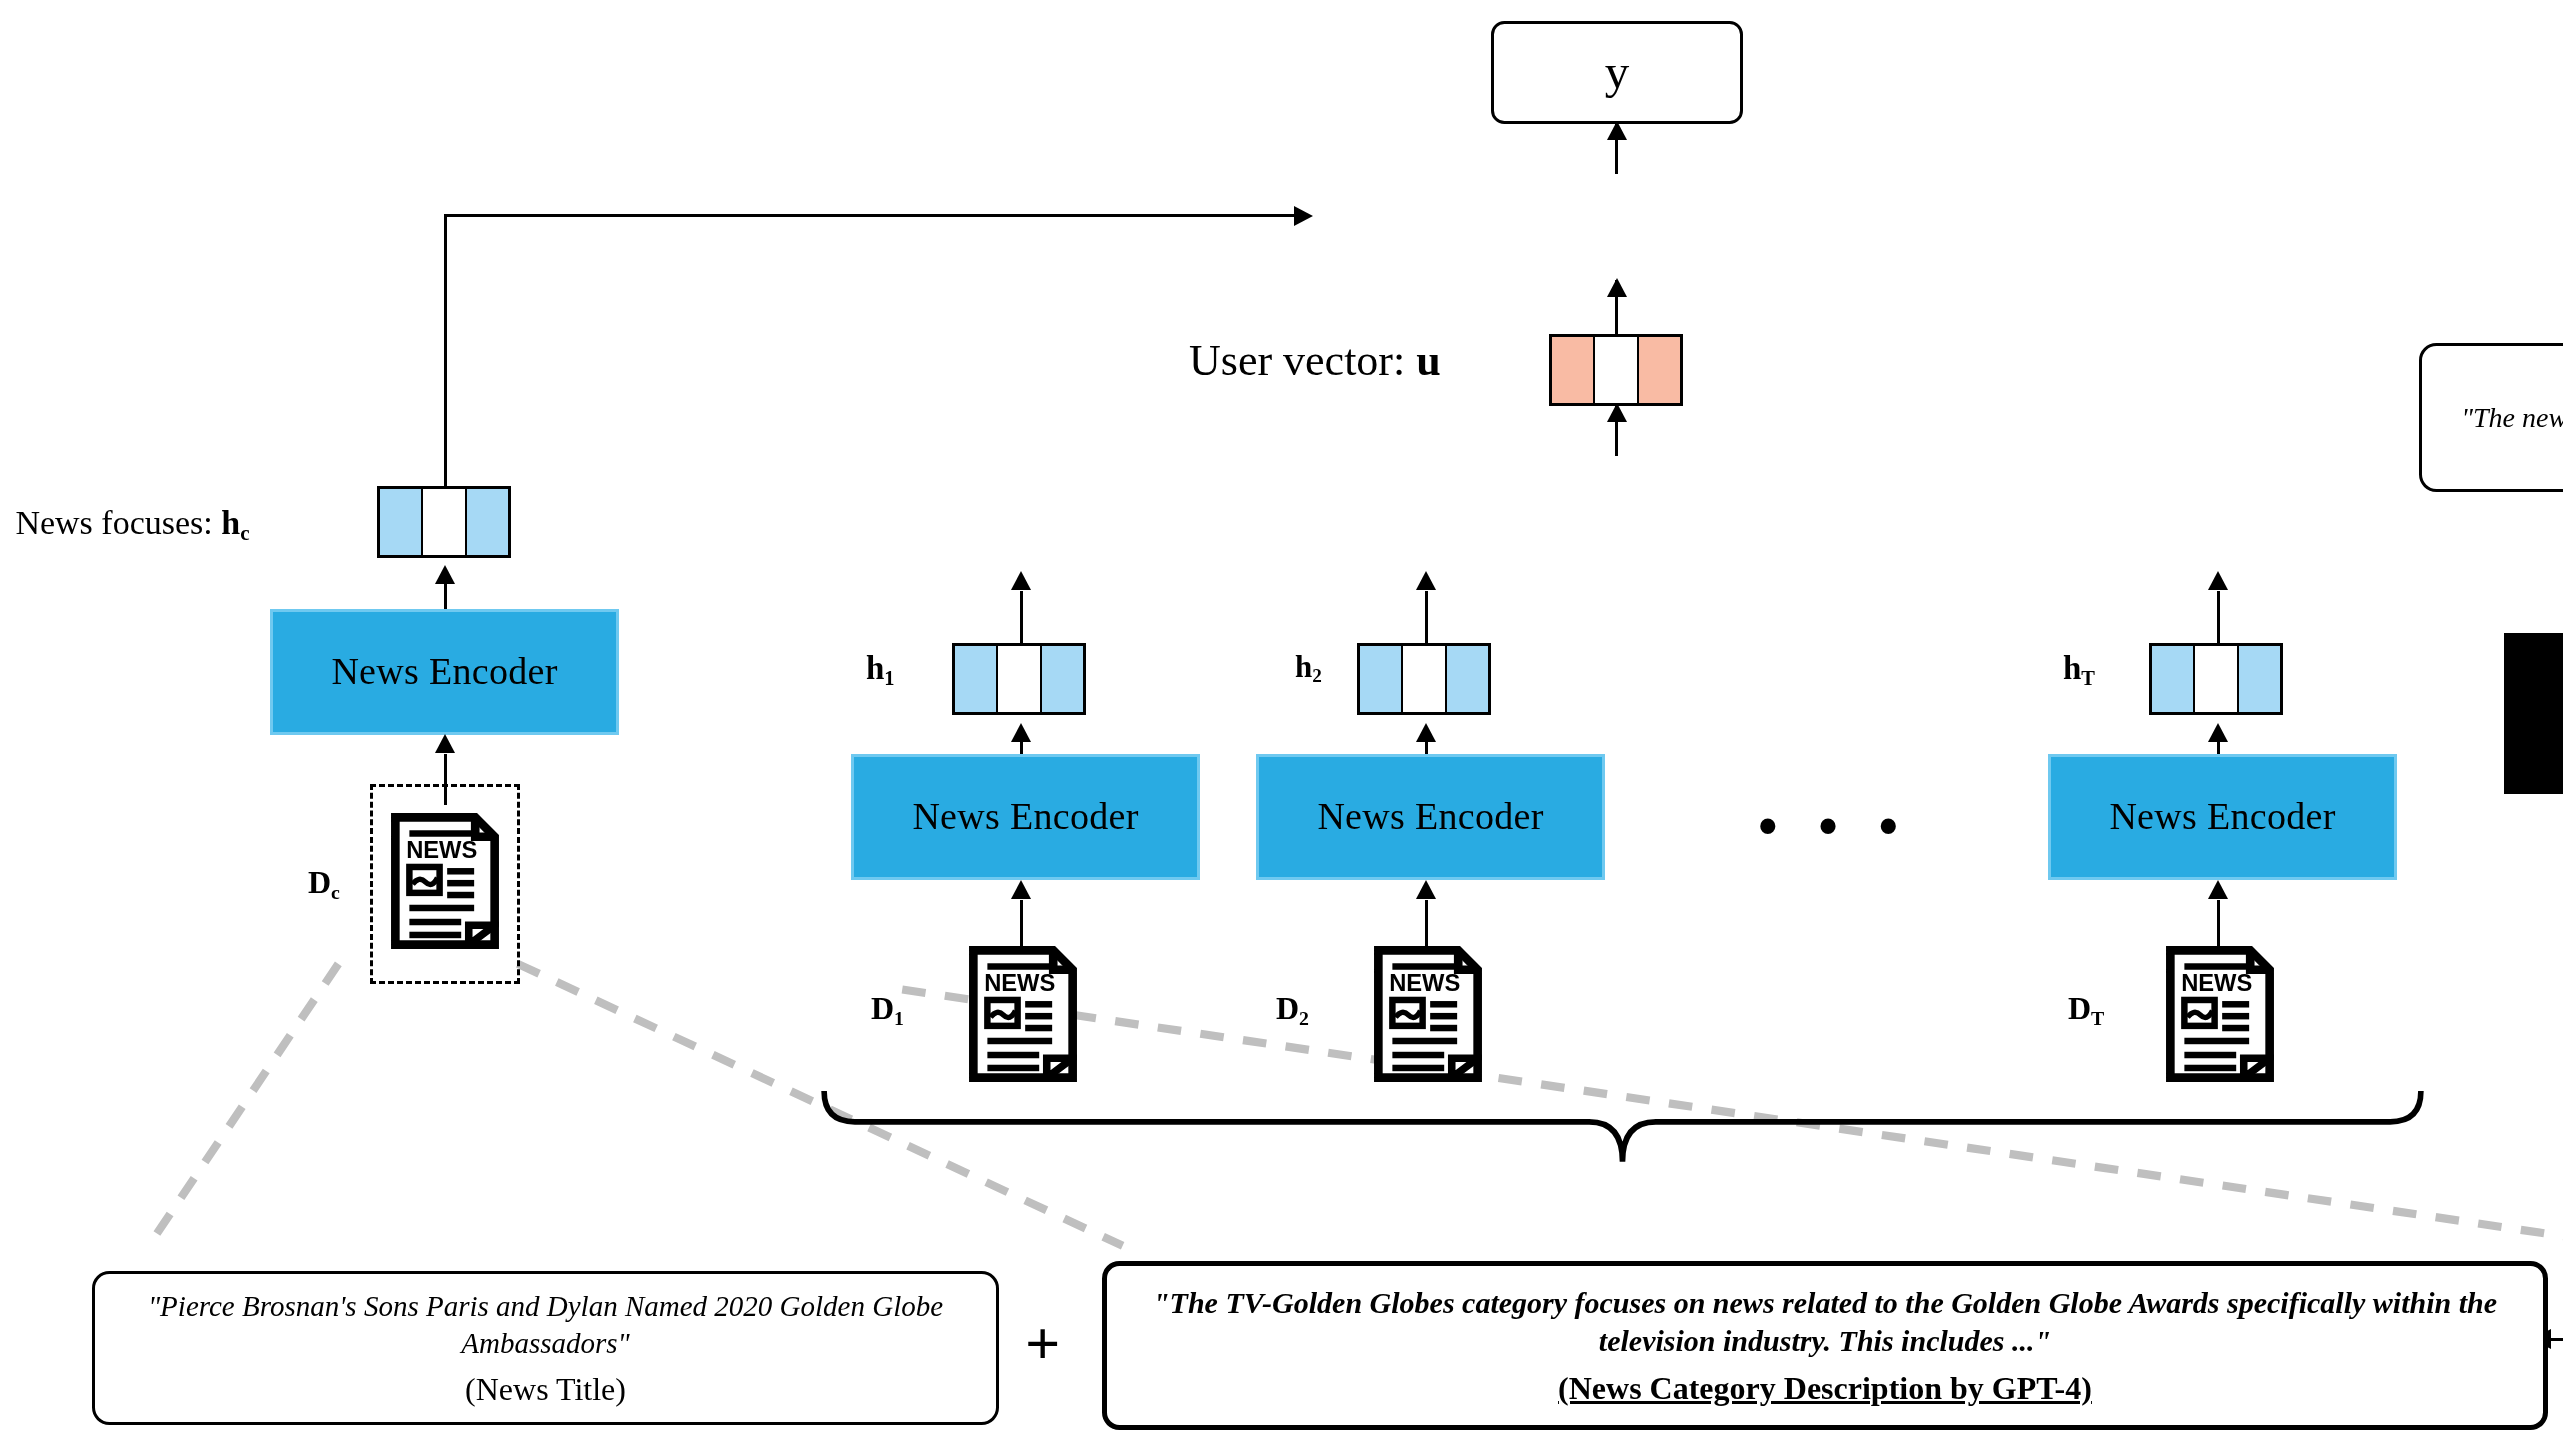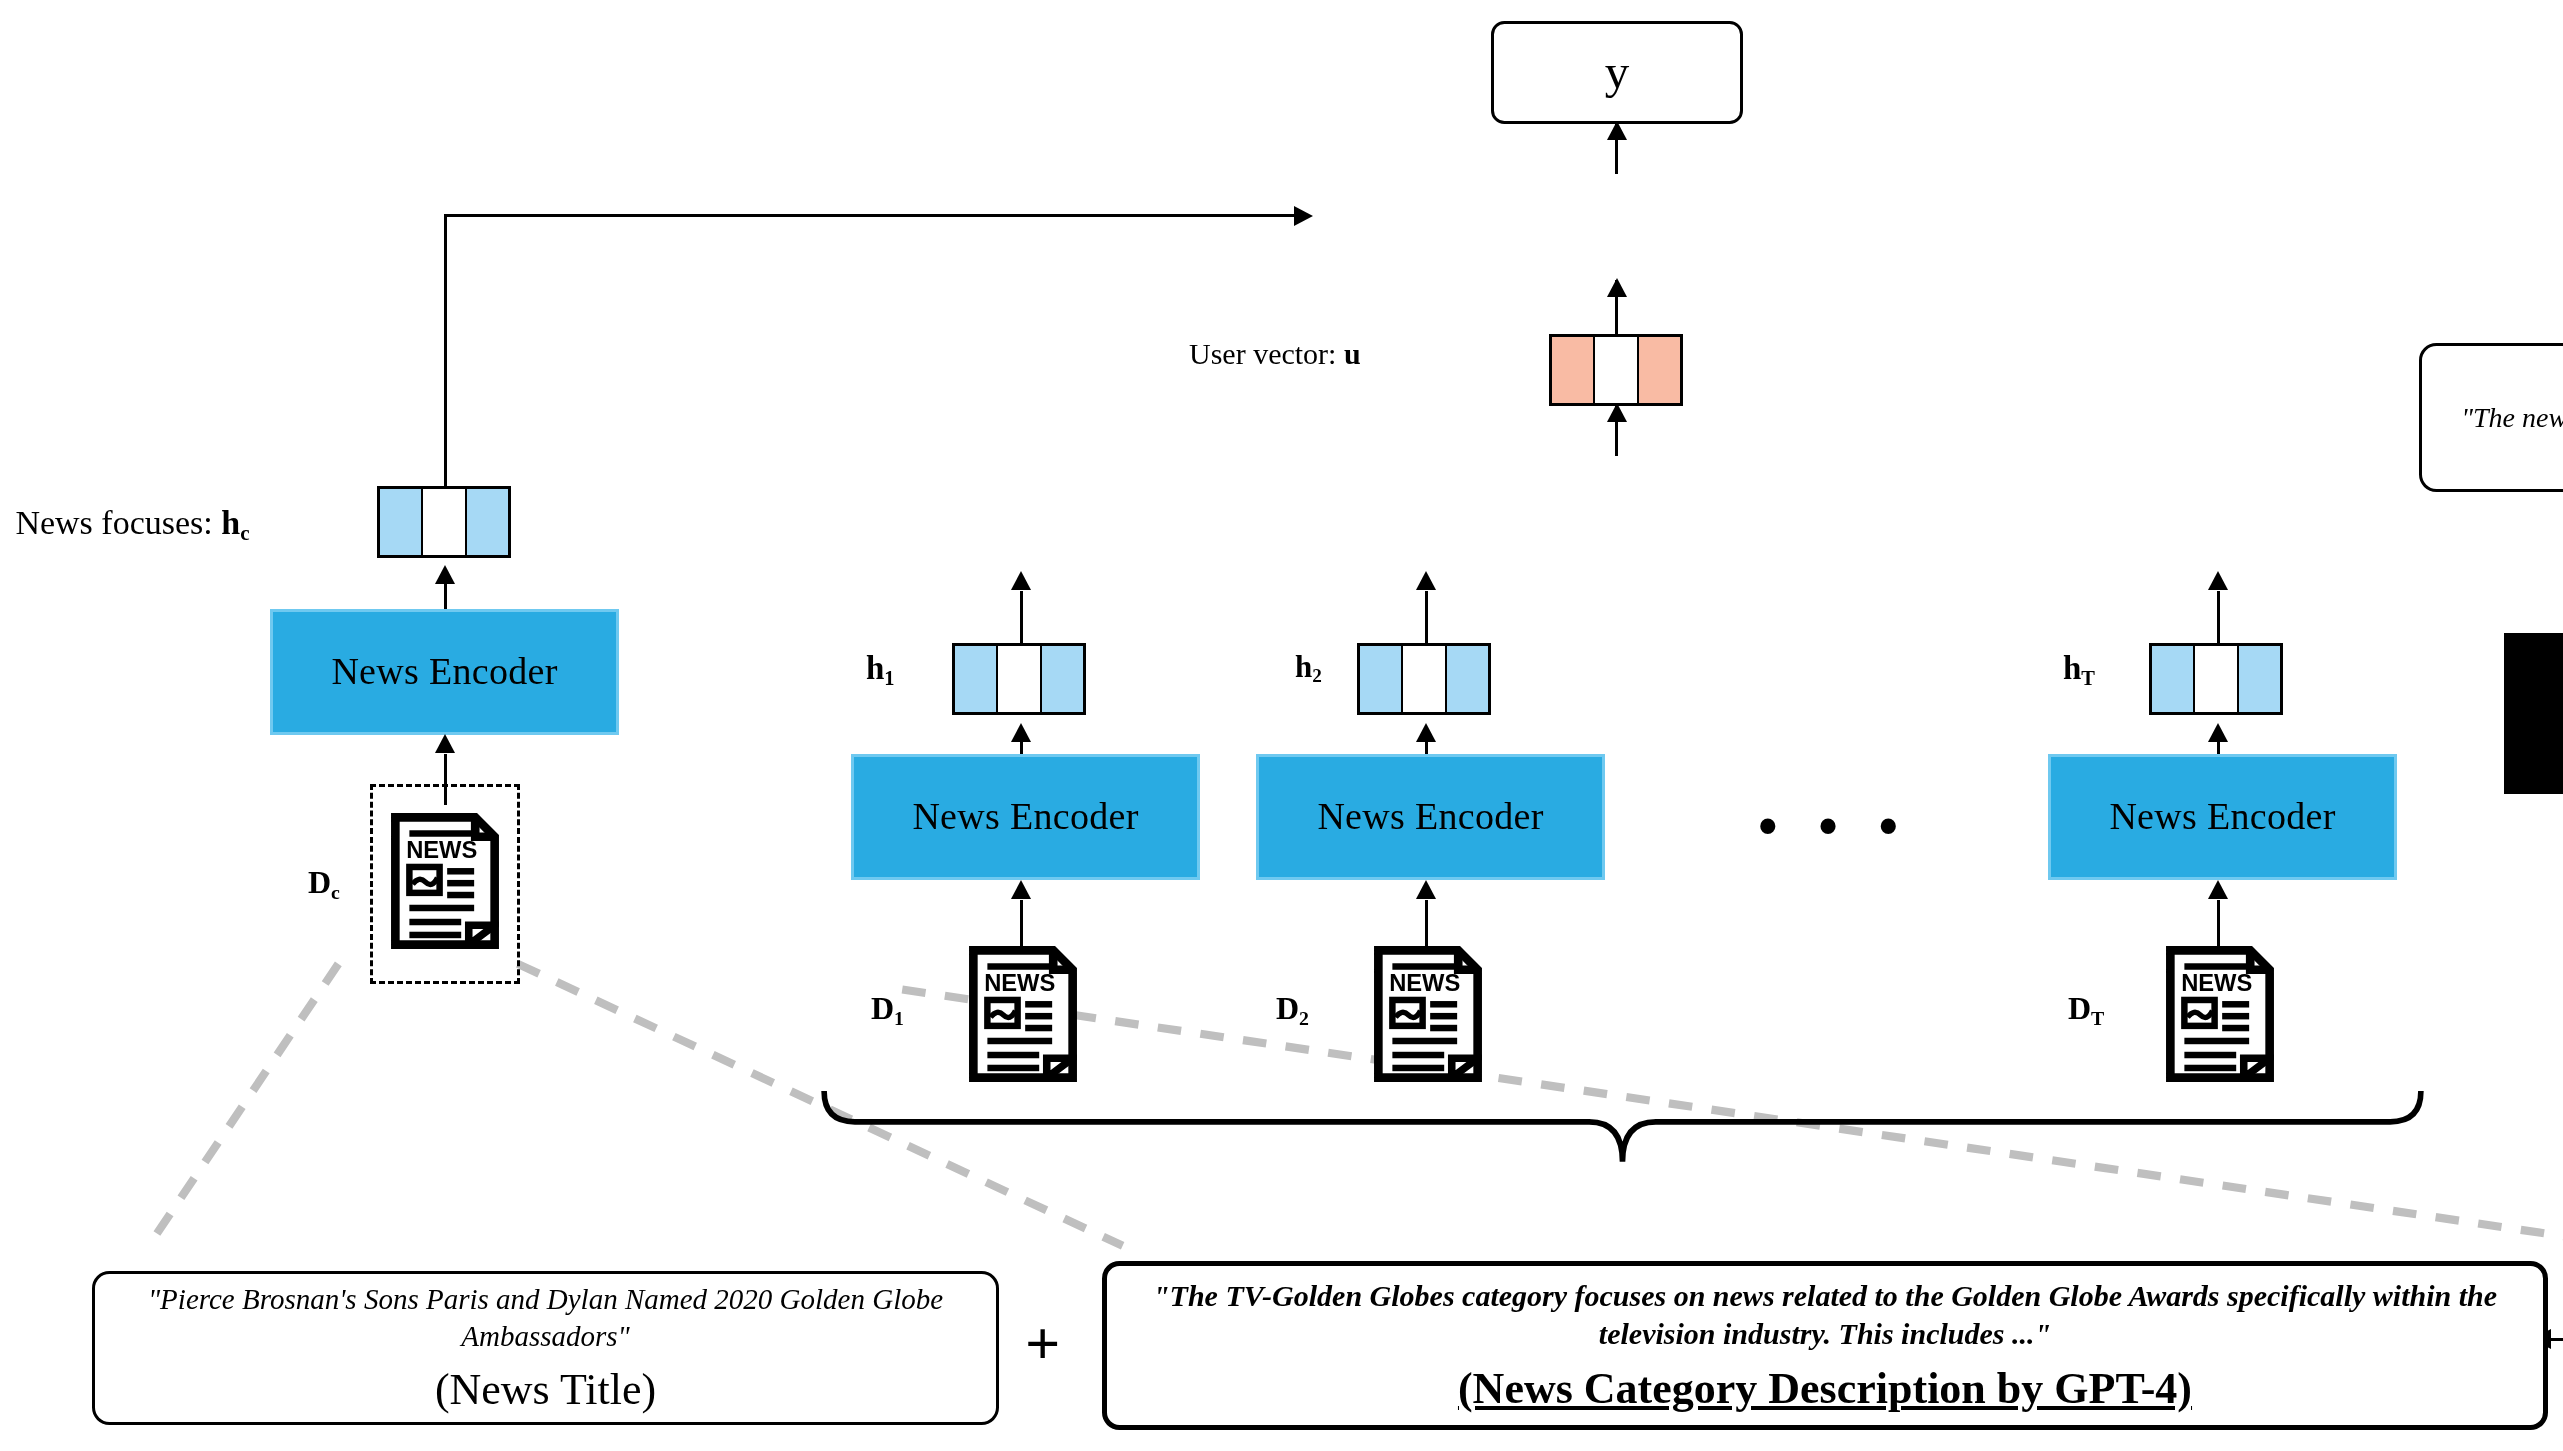--- a/index.html
+++ b/index.html
@@ -47,21 +47,21 @@
         display:flex;align-items:center;justify-content:center;text-align:center;
         font-style:italic;padding:7.2px 13.3px;line-height:1.25;}
   .hdr{font-weight:bold;font-size:27px;text-align:center;}
 
   .tbox{border:3.1px solid #000;border-radius:17.4px;background:#fff;color:#000;
         display:flex;flex-direction:column;align-items:center;justify-content:center;
         text-align:center;padding:8.2px 15.4px;}
   .tbox.thick{border-width:5.6px;}
   .tbox .q{font-style:italic;font-size:29px;line-height:1.26;}
   .tbox .q.b{font-weight:bold;font-size:30px;}
-  .tbox .cap{font-size:44px;margin-top:10px;}
+  .tbox .cap{font-size:32px;margin-top:10px;}
   .tbox .cap.u{font-weight:bold;text-decoration:underline;}
 
   .plus{font-size:62px;font-weight:bold;line-height:1;}
   .dots{font-size:56px;font-weight:bold;letter-spacing:13.3px;}
   .sub{font-size:.62em;vertical-align:-.28em;}
 </style>
 </head>
 <body>
 
 <div id="stage">
@@ -80,21 +80,21 @@
   <div class="abs arrowup" style="left:1607px;top:121px;"></div>
 
 
   <div class="abs vline" style="left:1615px;top:280px;height:69px;"></div>
   <div class="abs arrowup" style="left:1607px;top:278px;"></div>
 
   <div class="abs vline" style="left:444px;top:214px;height:272px;"></div>
   <div class="abs hline" style="left:444px;top:214px;width:851px;"></div>
   <div class="abs arrowright" style="left:1294px;top:206px;"></div>
 
-  <div class="abs lbl" style="left:1189px;top:338px;font-size:30px;">
+  <div class="abs lbl" style="left:1189px;top:338px;font-size:44px;">
     <span>User vector: </span><b>u</b>
   </div>
   <div class="abs vec salmon" style="left:1549px;top:334px;width:134px;height:72px;">
     <div class="cell f"></div>
     <div class="cell e"></div>
     <div class="cell f"></div>
   </div>
 
   <div class="abs vline" style="left:1615px;top:405px;height:51px;"></div>
   <div class="abs arrowup" style="left:1607px;top:403px;"></div>

